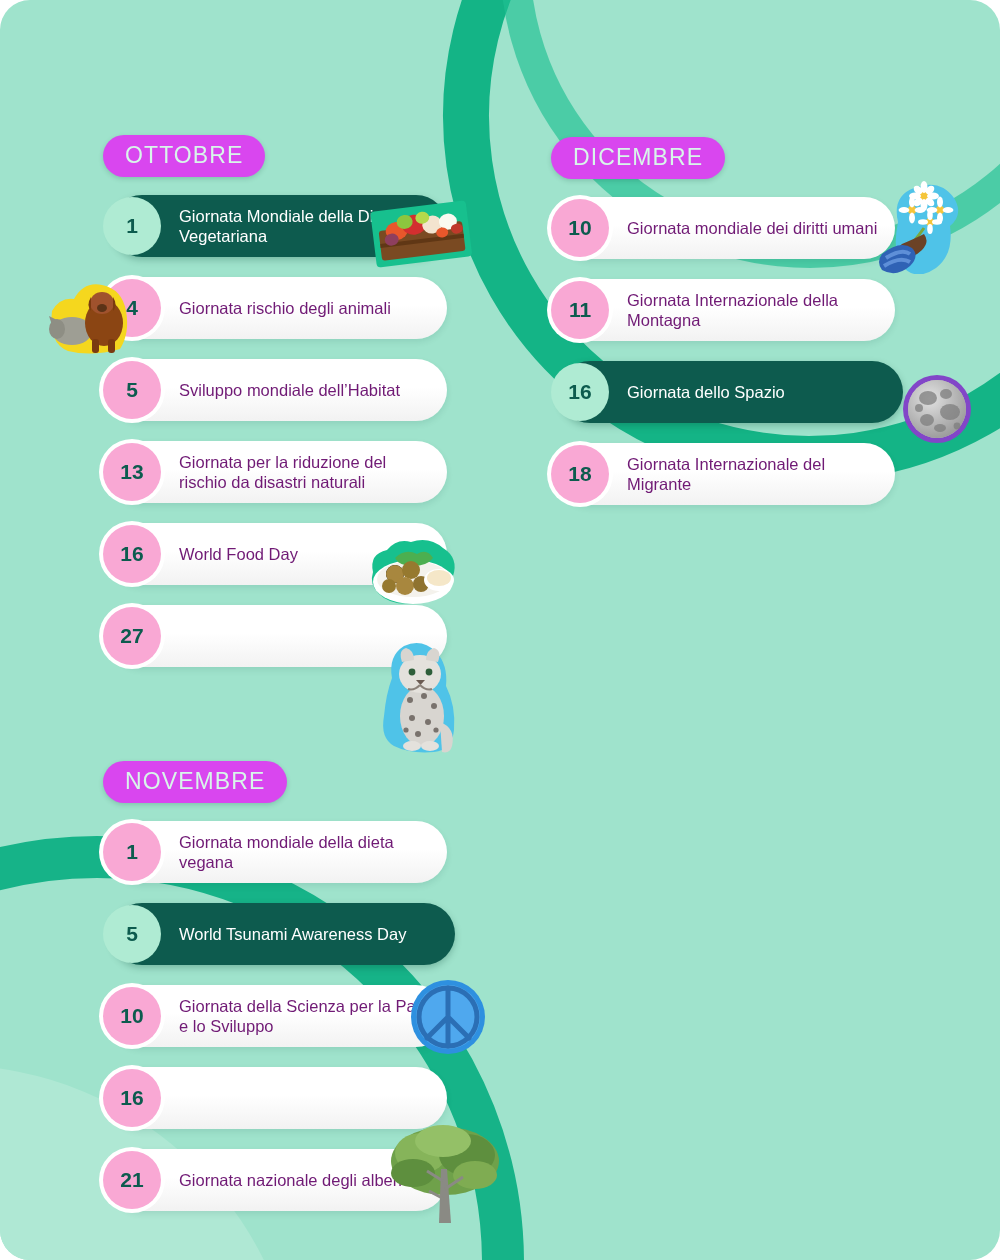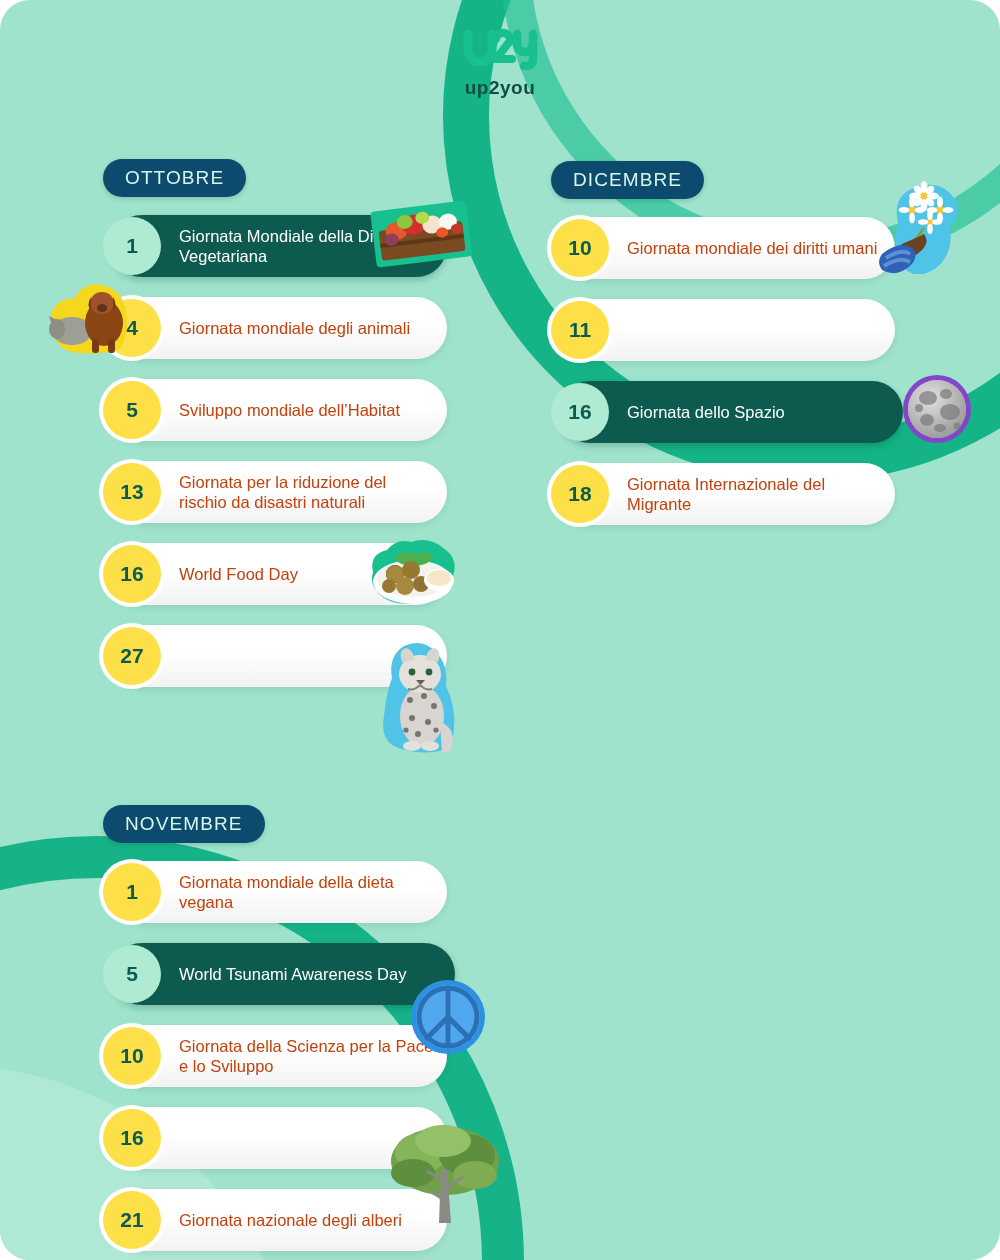--- a/index.html
+++ b/index.html
@@ -60,29 +60,28 @@
 
   
   .columns{position:absolute;inset:0;z-index:4;}
   .col{position:absolute;}
   .col-left{left:103px;top:135px;width:360px;}
   .col-right{left:551px;top:137px;width:360px;}
 
   
   .month-badge{
     display:inline-block;
-    background:#0c4a6e;
+    background:#d946ef;
     color:#D8F6EA;
-    font-size:19px;
+    font-size:23px;
     letter-spacing:1.1px;
     padding:9px 22px 10px 22px;
     border-radius:22px;
     line-height:1;
     box-shadow:0 2px 5px rgba(0,60,45,.18);
-    margin-top:24px;
   }
 
   
   .rows{margin-top:18px;}
   .row{
     position:relative;
     height:62px;
     margin-bottom:20px;
     display:flex;align-items:center;
   }
@@ -93,38 +92,38 @@
     background:linear-gradient(180deg,#FFFFFF 0%,#FFFFFF 45%,#F2F2F2 100%);
     box-shadow:0 3px 6px rgba(0,70,55,.10);
   }
   .row.highlight .pill{
     background:#0D5B4E;
     box-shadow:0 3px 7px rgba(0,60,45,.26);
   }
   .row .daycircle{
     position:absolute;left:0;top:2px;
     width:58px;height:58px;border-radius:50%;
-    background:#fde047;
+    background:#f9a8d4;
     display:flex;align-items:center;justify-content:center;
     color:#0D5B4E;
     font-size:21px;font-weight:bold;
     box-shadow:0 0 0 4px #FFFFFF;
     z-index:3;
   }
   .row.highlight .daycircle{
     box-shadow:none;
     background:#AFEBD3;
   }
   .row .label{
     position:absolute;left:76px;top:50%;
     transform:translateY(-50%);
     width:258px;
     font-size:16.5px;
     line-height:1.22;
-    color:#c2410c;
+    color:#701a75;
     z-index:3;
   }
   .row.highlight .label{color:#FFFFFF;}
 
   
   .row.wide .pill{width:344px;}
 
   
   .sticker{position:absolute;z-index:5;pointer-events:none;}
   .sticker svg{display:block;}
@@ -141,31 +140,20 @@
 </head>
 <body>
 
 <div id="page">
 
   <div class="deco arc-bl-fill"></div>
   <div class="deco arc-bl"></div>
   <div class="deco arc-tr"></div>
   <div class="deco arc-tr2"></div>
 
-  <div class="logo-wrap">
-    <span class="logo-mark">
-      <svg width="76" height="42" viewBox="0 0 76 42">
-        <path d="M6 6 L6 22 A12 12 0 0 0 30 22 L30 6" fill="none" stroke="#17C08E" stroke-width="9" stroke-linecap="round"></path>
-        <path d="M34 11 A7 7 0 1 1 48 13 L34 31 L50 31" fill="none" stroke="#17C08E" stroke-width="8" stroke-linecap="round" stroke-linejoin="round"></path>
-        <path d="M55 6 L55 16 A8 8 0 0 0 71 16 L71 6" fill="none" stroke="#17C08E" stroke-width="8.5" stroke-linecap="round"></path>
-        <path d="M71 16 L71 32 A7 7 0 0 1 62 38" fill="none" stroke="#17C08E" stroke-width="8.5" stroke-linecap="round"></path>
-      </svg>
-    </span>
-    <span class="logo-word">up2you</span>
-  </div>
 
   <div class="sticker s-veg">
     <svg width="108" height="80" viewBox="0 0 108 80">
       <g transform="rotate(-7 54 40)">
         <rect x="6" y="14" width="96" height="56" rx="4" fill="#17C08E"></rect>
         <rect x="12" y="34" width="84" height="30" rx="3" fill="#7A4A22"></rect>
         <rect x="12" y="47" width="84" height="4" fill="#603715"></rect>
         <ellipse cx="30" cy="36" rx="11" ry="9" fill="#E8572B"></ellipse>
         <ellipse cx="48" cy="32" rx="12" ry="10" fill="#D32F2F"></ellipse>
         <ellipse cx="66" cy="34" rx="10" ry="9" fill="#F3E4CF"></ellipse>
@@ -339,21 +327,21 @@
 
           <div class="row highlight">
             <div class="pill"></div>
             <div class="daycircle">1</div>
             <div class="label">Giornata Mondiale della Dieta Vegetariana</div>
           </div>
 
           <div class="row">
             <div class="pill"></div>
             <div class="daycircle">4</div>
-            <div class="label">Giornata mondiale degli animali</div>
+            <div class="label">Giornata rischio degli animali</div>
           </div>
 
           <div class="row">
             <div class="pill"></div>
             <div class="daycircle">5</div>
             <div class="label">Sviluppo mondiale dell’Habitat</div>
           </div>
 
           <div class="row">
             <div class="pill"></div>
@@ -419,20 +407,21 @@
 
           <div class="row">
             <div class="pill"></div>
             <div class="daycircle">10</div>
             <div class="label">Giornata mondiale dei diritti umani</div>
           </div>
 
           <div class="row">
             <div class="pill"></div>
             <div class="daycircle">11</div>
+            <div class="label">Giornata Internazionale della Montagna</div>
           </div>
 
           <div class="row highlight wide">
             <div class="pill"></div>
             <div class="daycircle">16</div>
             <div class="label">Giornata dello Spazio</div>
           </div>
 
           <div class="row">
             <div class="pill"></div>

